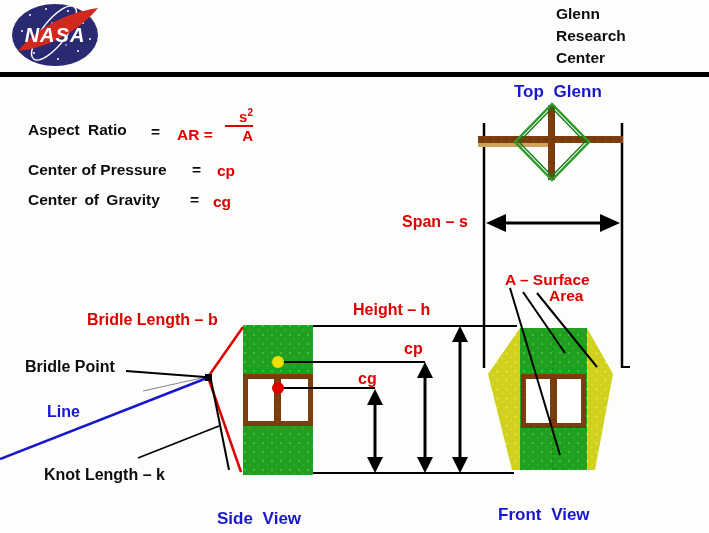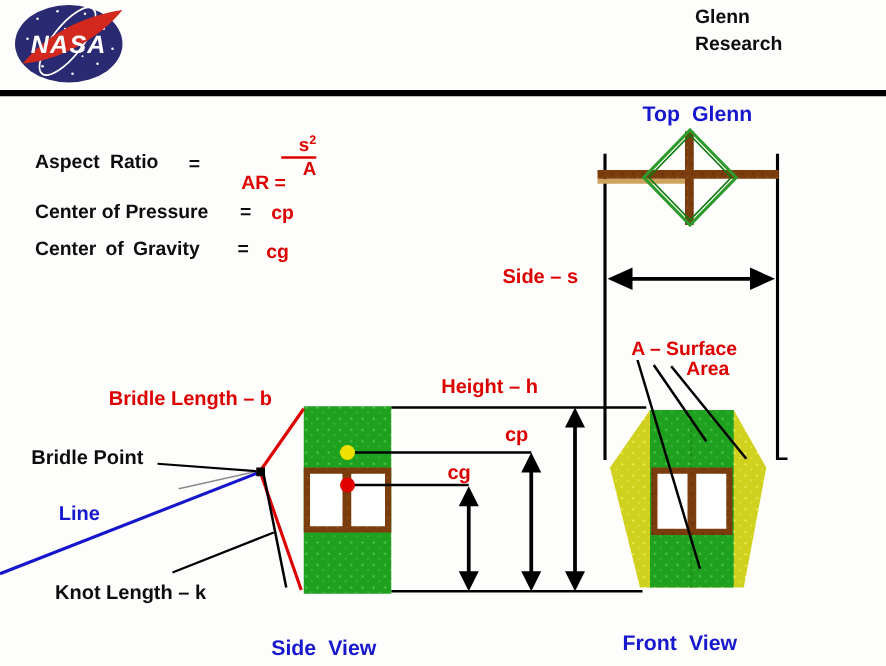--- a/index.html
+++ b/index.html
@@ -49,26 +49,27 @@
         <circle cx="58" cy="44" r="0.8"></circle>
     </g>
     <ellipse cx="46" cy="32" rx="33" ry="12" fill="none" stroke="#ffffff" stroke-width="1.4" transform="rotate(-52 46 32)"></ellipse>
     <path d="M10,50 C28,28 56,12 90,7 C76,24 48,46 10,50 Z" fill="#d3281e"></path>
     <text x="47" y="41" text-anchor="middle" font-family="Liberation Sans, sans-serif" font-size="20" font-weight="bold" font-style="italic" fill="#ffffff" letter-spacing="1">NASA</text>
   </svg>
 
   <div class="abs agency">
     <div>Glenn</div>
     <div>Research</div>
+    <div>Center</div>
   </div>
   <div class="abs rule"></div>
 
   <div class="abs lbl black def" style="left:28px;top:121px;word-spacing:4px;">Aspect Ratio</div>
   <div class="abs lbl black def" style="left:151px;top:123px;">=</div>
-  <div class="abs lbl red def" style="left:177px;top:138px;margin-left:16px;">AR =</div>
+  <div class="abs lbl red def" style="left:177px;top:126px;">AR =</div>
   <div class="abs frac">
     <div><span>s</span><sup>2</sup></div>
     <div class="bar"></div>
     <div>A</div>
   </div>
 
   <div class="abs lbl black def" style="left:28px;top:161px;">Center of Pressure</div>
   <div class="abs lbl black def" style="left:192px;top:161px;">=</div>
   <div class="abs lbl red def" style="left:217px;top:162px;">cp</div>
 
@@ -173,21 +174,21 @@
     </g>
 
     <g stroke="#000" stroke-width="2">
       <line x1="510" y1="288" x2="560" y2="455"></line>
       <line x1="523" y1="292" x2="565" y2="353"></line>
       <line x1="537" y1="293" x2="597" y2="367"></line>
     </g>
   </svg>
 
   <div class="abs lbl blue view-lbl" style="left:514px;top:82px;">Top Glenn</div>
-  <div class="abs lbl red" style="left:402px;top:213px;font-size:16px;">Side – s</div>
+  <div class="abs lbl red" style="left:402px;top:213px;font-size:16px;">Span – s</div>
   <div class="abs lbl red" style="left:505px;top:271px;font-size:15.5px;">A – Surface</div>
   <div class="abs lbl red" style="left:549px;top:287px;font-size:15.5px;">Area</div>
   <div class="abs lbl red" style="left:353px;top:301px;font-size:16px;">Height – h</div>
   <div class="abs lbl red" style="left:404px;top:340px;font-size:16px;">cp</div>
   <div class="abs lbl red" style="left:358px;top:370px;font-size:16px;">cg</div>
   <div class="abs lbl red" style="left:87px;top:311px;font-size:16px;">Bridle Length – b</div>
   <div class="abs lbl black" style="left:25px;top:358px;font-size:16px;">Bridle Point</div>
   <div class="abs lbl blue" style="left:47px;top:403px;font-size:16px;">Line</div>
   <div class="abs lbl black" style="left:44px;top:466px;font-size:16px;">Knot Length – k</div>
   <div class="abs lbl blue view-lbl" style="left:217px;top:509px;">Side View</div>

